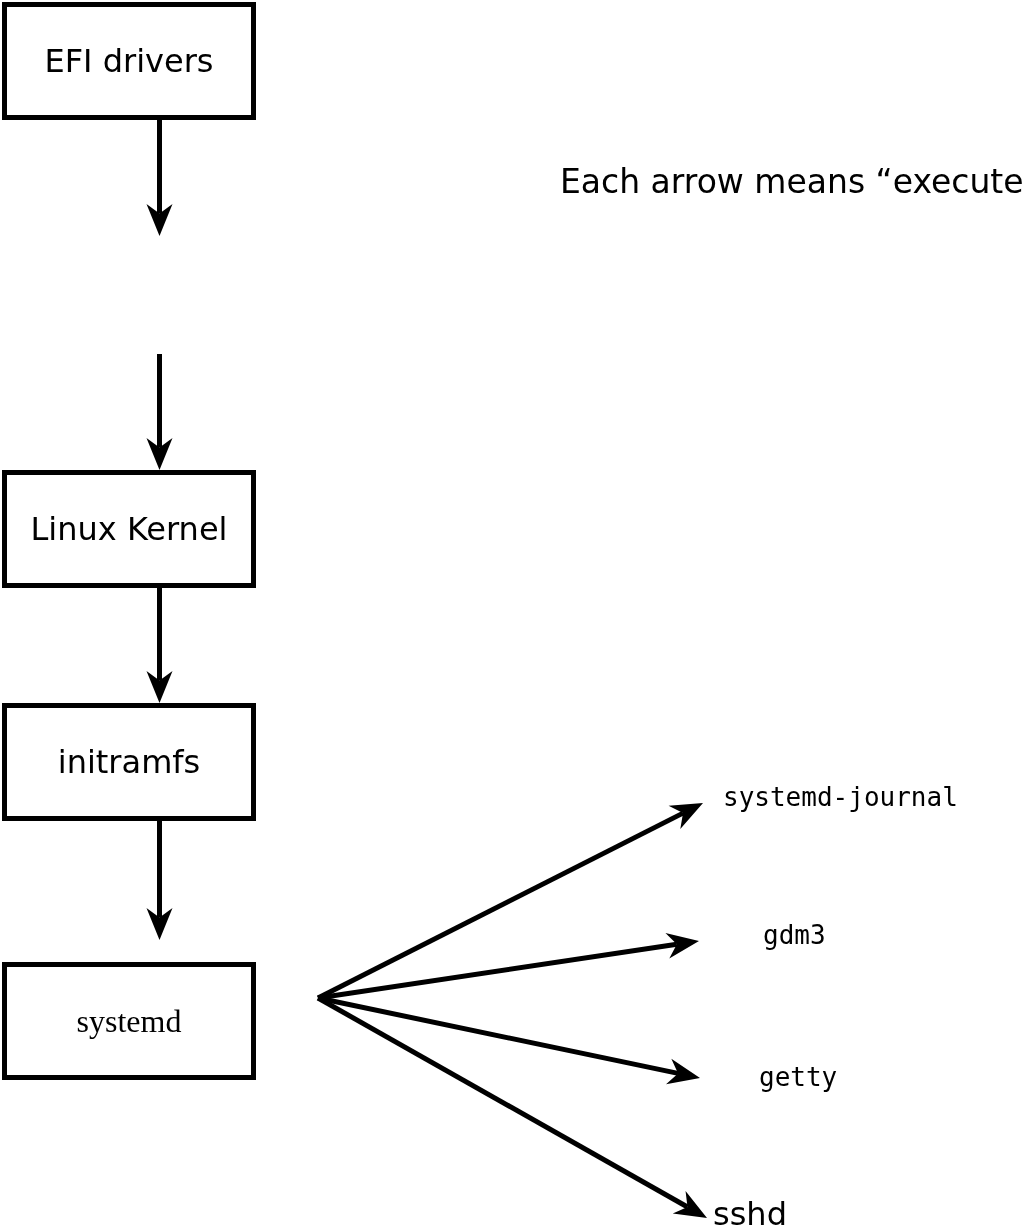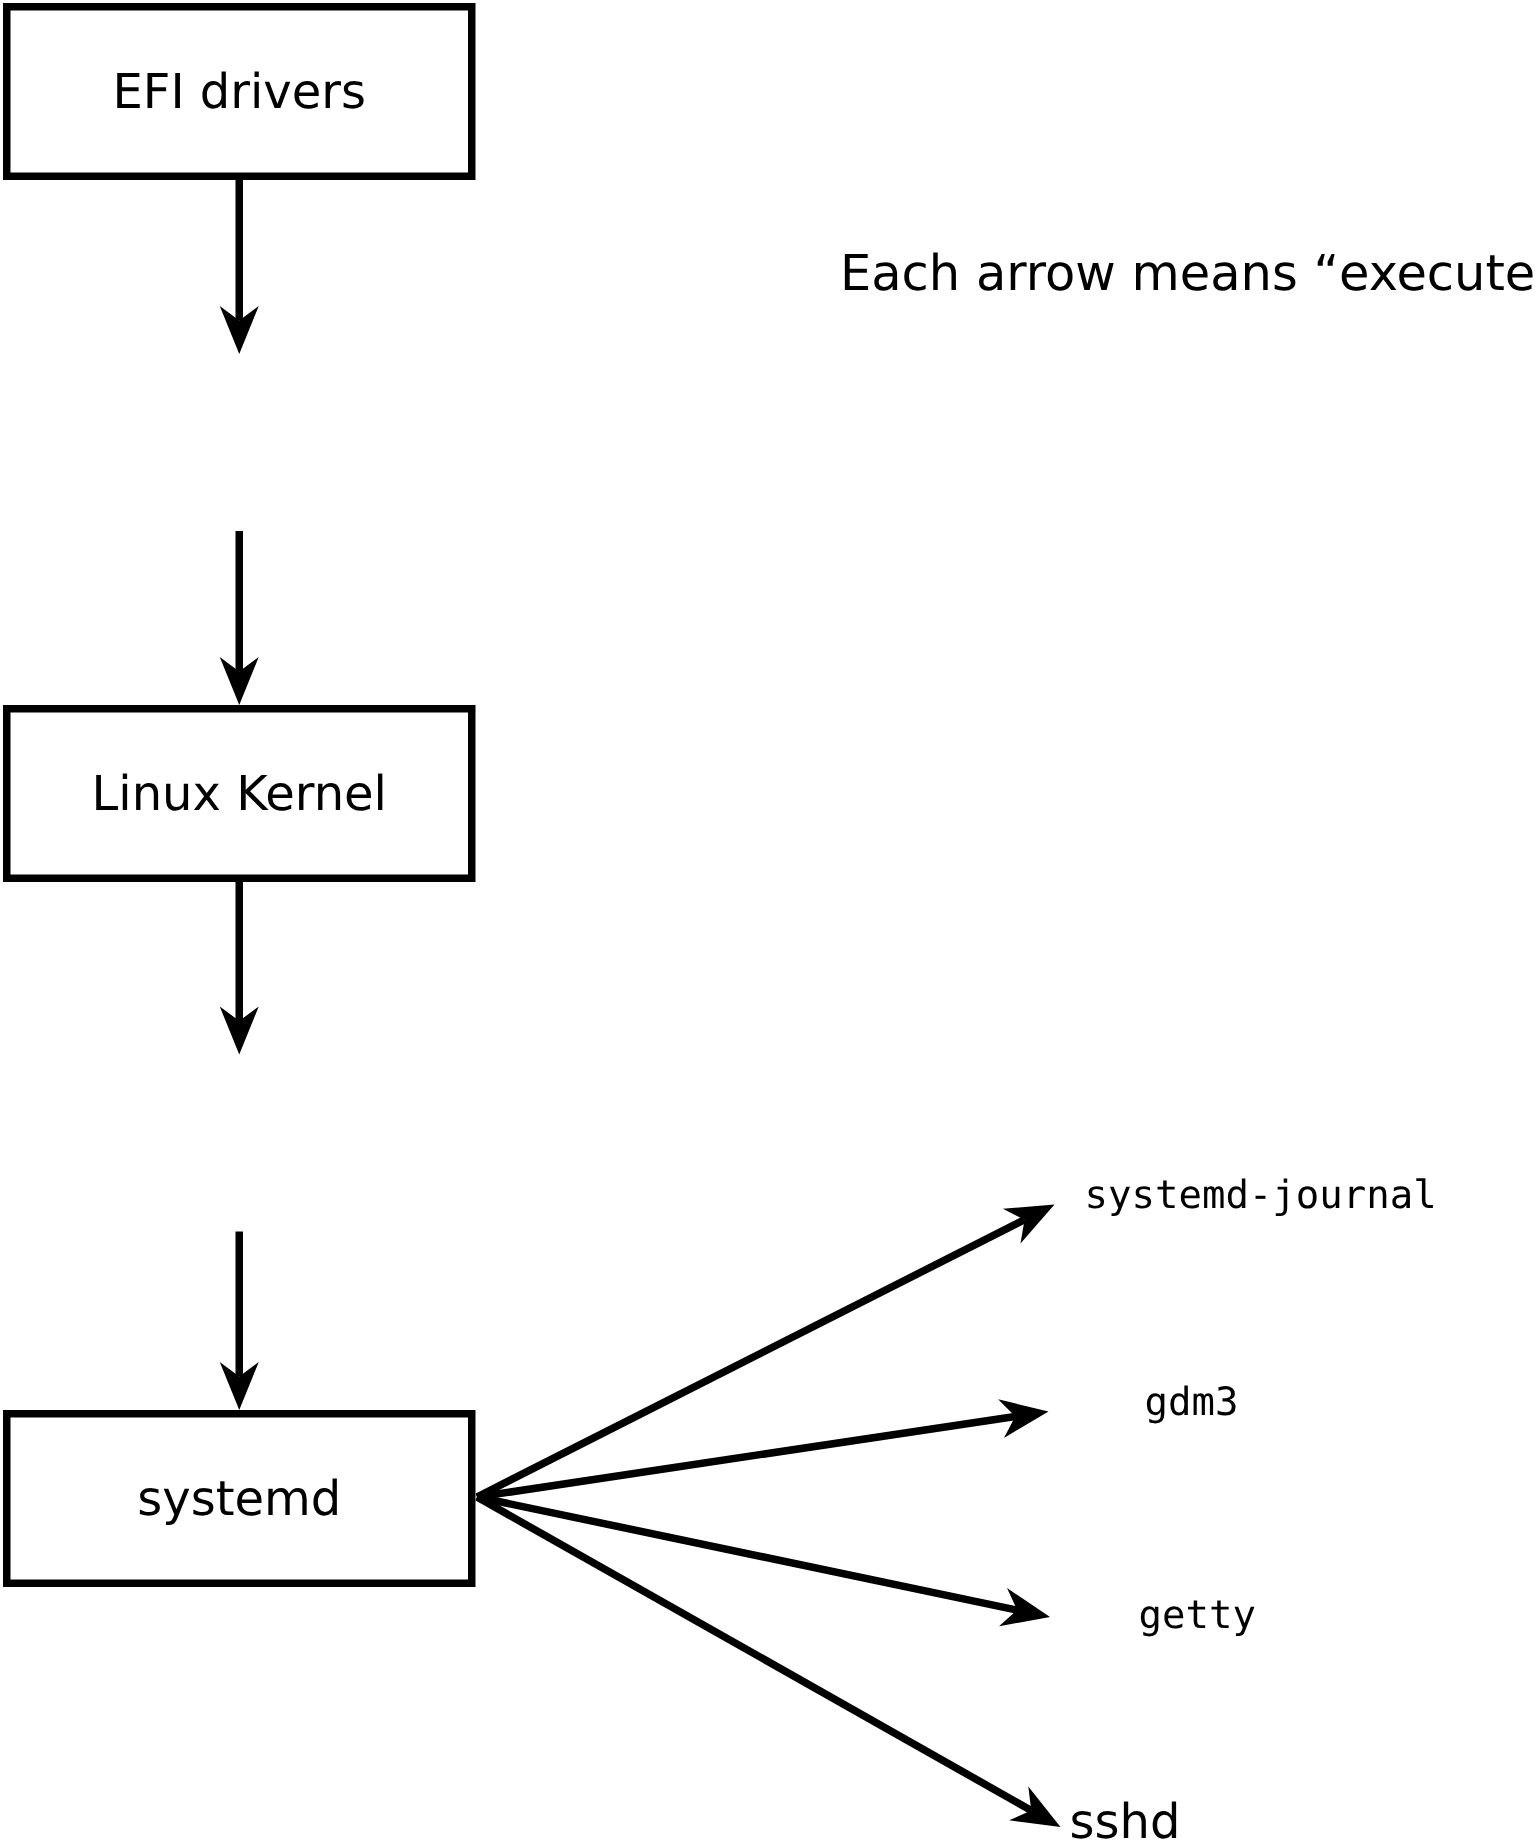--- a/index.html
+++ b/index.html
@@ -13,21 +13,21 @@
     color: #000000;
   }
   #arrow-layer {
     position: absolute;
     left: 0; top: 0;
     width: 1023px; height: 1230px;
   }
   .node-box {
     position: absolute;
     left: 2px;
-    width: 315px;
+    width: 254px;
     height: 118px;
     box-sizing: border-box;
     border: 5px solid #000000;
     background: #ffffff;
     display: flex;
     align-items: center;
     justify-content: center;
   }
   .node-label {
     font-size: 32px;
@@ -99,22 +99,25 @@
 
   <div class="node-box" style="top: 2px;">
     <span class="node-label">EFI drivers</span>
   </div>
 
 
   <div class="node-box" style="top: 470px; text-align: center;">
     <span class="node-label">Linux Kernel</span>
   </div>
 
+  <div class="node-box" style="top: 703px;">
+    <span class="node-label">initramfs</span>
+  </div>
 
-  <div class="node-box" style="top: 940px;">
+  <div class="node-box" style="top: 962px; font-family: Liberation Serif, serif;">
     <span class="node-label">systemd</span>
   </div>
 
   <div class="note-text">Each arrow means “executes”.</div>
 
   <div class="spawn-label mono" style="left: 723px; top: 779px;">systemd-journal</div>
 
   <div class="spawn-label mono" style="left: 763px; top: 917px;">gdm3</div>
 
   <div class="spawn-label mono" style="left: 759px; top: 1059px;">getty</div>

